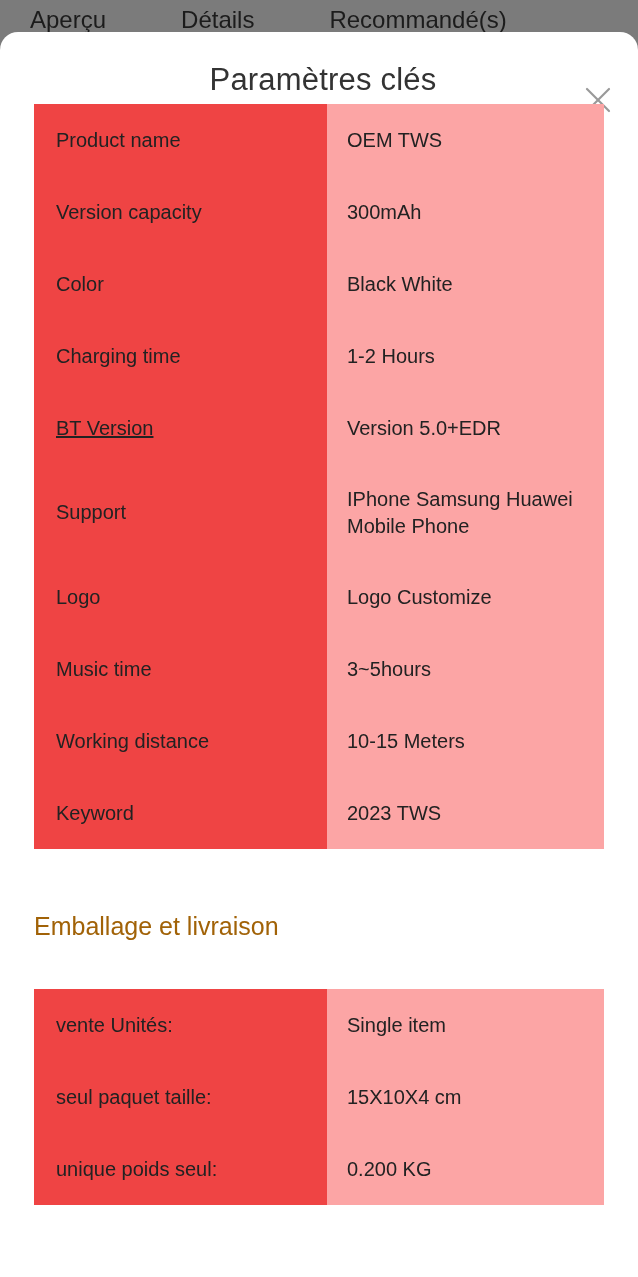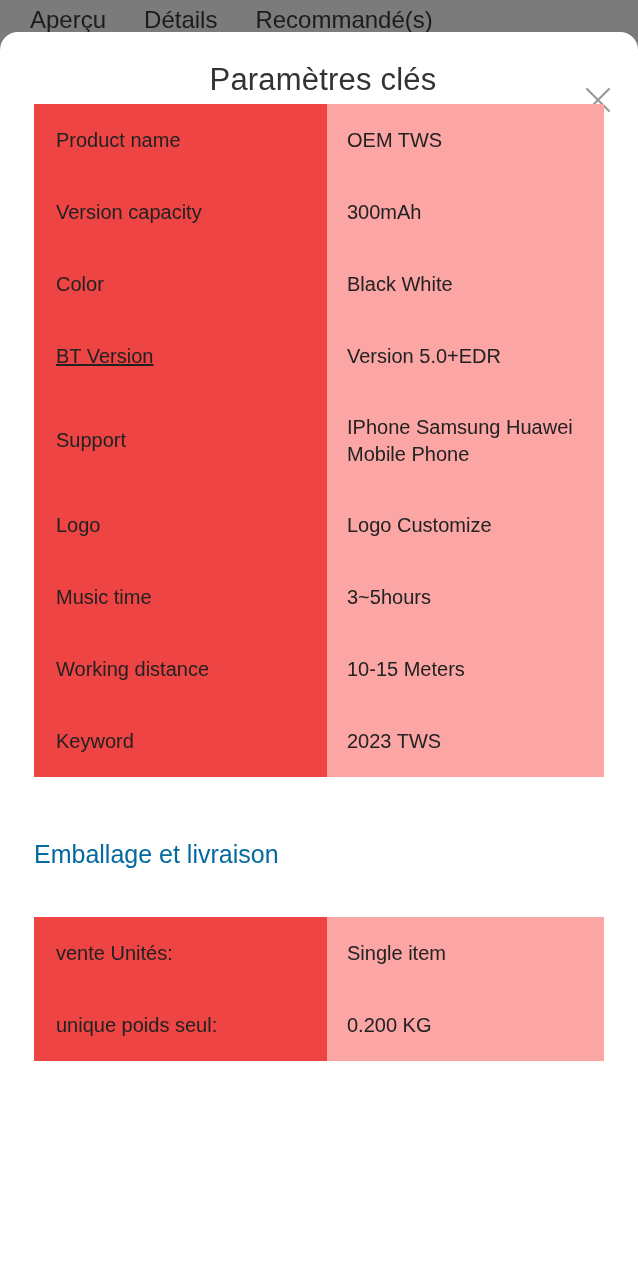--- a/index.html
+++ b/index.html
@@ -25,21 +25,21 @@
   .bg-tabs {
     position: absolute;
     top: 0;
     left: 0;
     width: 638px;
     height: 40px;
     display: flex;
     align-items: center;
     padding-left: 30px;
     box-sizing: border-box;
-    gap: 38px;
+    gap: 75px;
   }
   .bg-tab {
     font-size: 24px;
     color: #1c1c1c;
     white-space: nowrap;
     line-height: 40px;
   }
 
   
   .sheet {
@@ -105,21 +105,21 @@
   .spec-table td.v {
     background: #fca5a5;
     padding-left: 20px;
     box-sizing: border-box;
     line-height: 1.32;
   }
 
   .section-heading {
     margin: 0 0 0 34px;
     font-size: 25px;
-    color: #0369a1;
+    color: #a16207;
     font-weight: 400;
   }
 
   .gap-a { height: 63px; }
   .gap-b { height: 48px; }
 </style>
 </head>
 <body>
 
 <div class="bg-layer">
@@ -151,20 +151,24 @@
         </tr>
         <tr>
           <td class="k" style="height:72px;">Version capacity</td>
           <td class="v">300mAh</td>
         </tr>
         <tr>
           <td class="k" style="height:72px;">Color</td>
           <td class="v">Black White</td>
         </tr>
         <tr>
+          <td class="k" style="height:72px;">Charging time</td>
+          <td class="v">1-2 Hours</td>
+        </tr>
+        <tr>
           <td class="k" style="height:72px;text-decoration:underline;">BT Version</td>
           <td class="v">Version 5.0+EDR</td>
         </tr>
         <tr>
           <td class="k" style="height:97px;">Support</td>
           <td class="v">IPhone Samsung Huawei Mobile Phone</td>
         </tr>
         <tr>
           <td class="k" style="height:72px;">Logo</td>
           <td class="v">Logo Customize</td>
@@ -192,20 +196,24 @@
   <div class="gap-b"></div>
 
   <div class="spec-block">
     <table class="spec-table">
       <tbody>
         <tr>
           <td class="k" style="height:72px;">vente Unités:</td>
           <td class="v">Single item</td>
         </tr>
         <tr>
+          <td class="k" style="height:72px;">seul paquet taille:</td>
+          <td class="v">15X10X4 cm</td>
+        </tr>
+        <tr>
           <td class="k" style="height:72px;">unique poids seul:</td>
           <td class="v">0.200 KG</td>
         </tr>
       </tbody>
     </table>
   </div>
 
 </div>
 
 </body></html>

